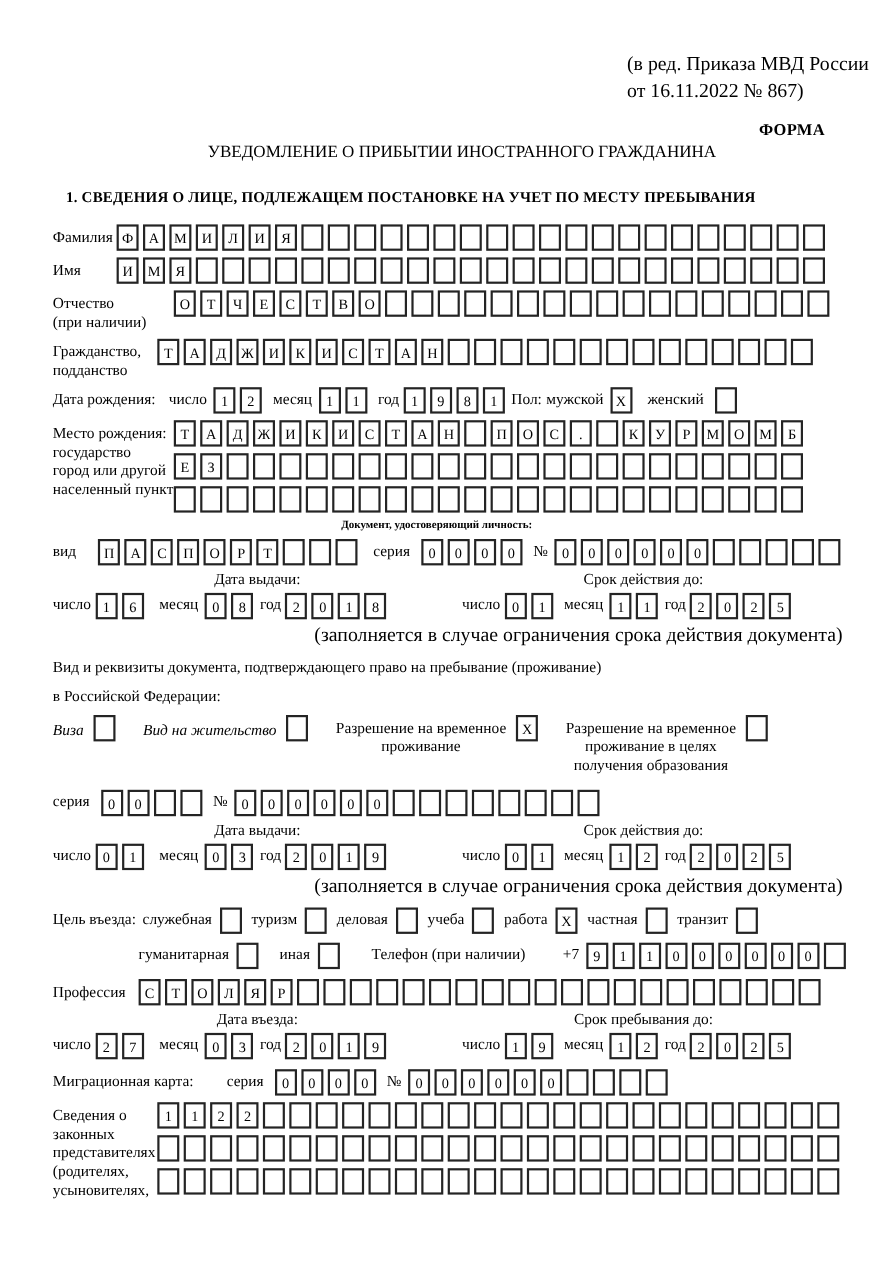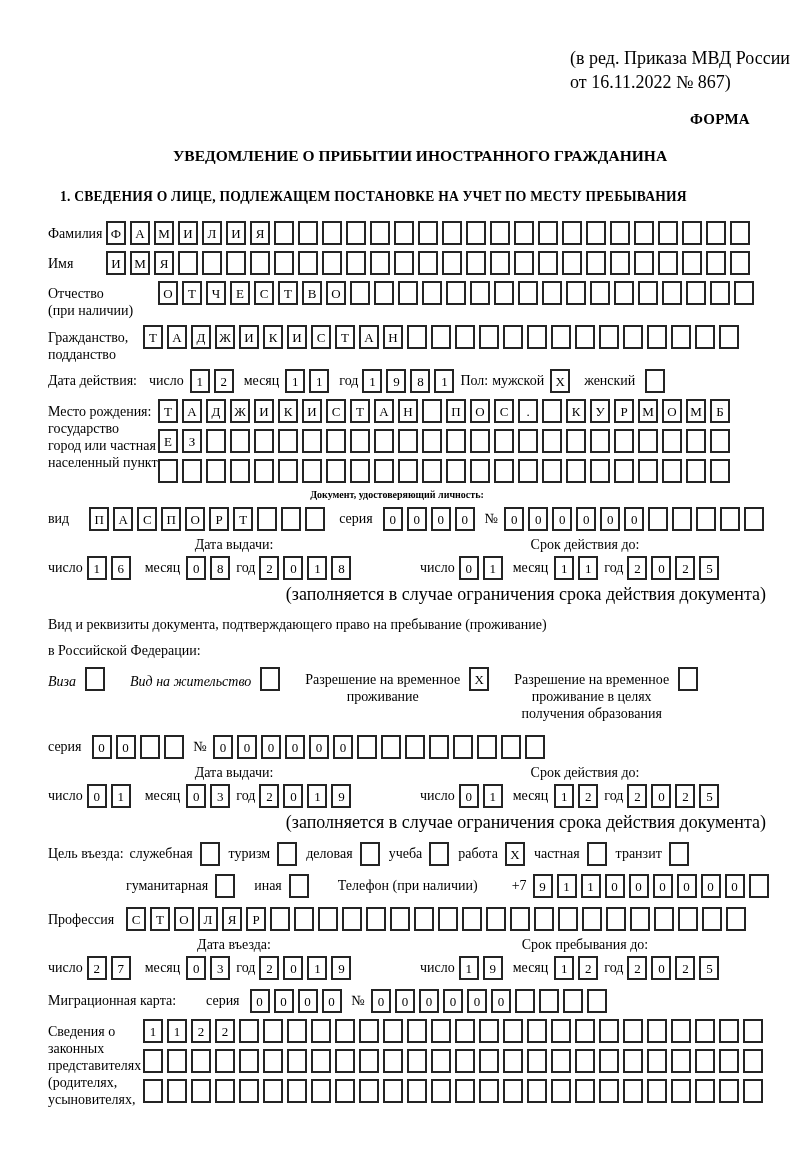--- a/index.html
+++ b/index.html
@@ -6,21 +6,21 @@
   html,body { margin:0; padding:0; background:#e8e8e8; }
   .page {
     width:800px; height:1163px; margin:0 auto; background:#ffffff;
     padding:40px 8px 10px 48px; overflow:hidden;
     font-family:"Liberation Serif", serif; color:#000; font-size:14px;
     position:relative;
   }
   .appendix { margin-left:522px; font-size:13.5px; line-height:1.4; }
   .appendix-amend { margin-left:522px; font-size:18px; line-height:1.35; margin-top:6px; }
   .form-label { font-weight:bold; font-size:15px; text-align:right; padding-right:42px; margin-top:16px; letter-spacing:.3px; }
-  .title { text-align:center; font-weight:bold; font-size:15.5px; line-height:1.45; margin-top:17px; }
+  .title { text-align:center; font-weight:normal; font-size:15.5px; line-height:1.45; }
   .title-underline { display:inline-block; width:54px; border-bottom:2.5px solid #333; height:.75em; margin-left:10px; }
   .section-heading { font-weight:bold; font-size:13.6px; margin:22px 0 16px 12px; letter-spacing:.2px; white-space:nowrap; }
 
   .cells { display:inline-flex; gap:4px; }
   .cell {
     width:20px; height:24px; min-width:20px; border:2px solid #242424;
     display:inline-flex; align-items:center; justify-content:center;
     font-size:13px; line-height:1; background:#fff;
   }
   .cellcol { display:flex; flex-direction:column; gap:6px; }
@@ -208,21 +208,21 @@
         <span class="cell"></span>
         <span class="cell"></span>
         <span class="cell"></span>
         <span class="cell"></span>
         <span class="cell"></span>
         <span class="cell"></span>
       </span>
   </div>
 
   <div class="inline-line">
-    <span class="mr12">Дата действия:</span>
+    <span class="mr12">Дата рождения:</span>
     <span class="mr6">число</span>
     <span class="cells">
         <span class="cell">1</span>
         <span class="cell">2</span>
       </span>
     <span class="sp10 mr6">месяц</span>
     <span class="cells">
         <span class="cell">1</span>
         <span class="cell">1</span>
       </span>
@@ -241,21 +241,21 @@
     <span class="sp14 mr10">женский</span>
     <span class="cells">
         <span class="cell"></span>
       </span>
   </div>
 
   <div class="frow">
     <span class="lbl lbl-birthplace">
       <div>Место рождения:</div>
       <div>государство</div>
-      <div>город или частная</div>
+      <div>город или другой</div>
       <div>населенный пункт</div>
     </span>
     <span class="cellcol">
       <span class="cells">
           <span class="cell">Т</span>
           <span class="cell">А</span>
           <span class="cell">Д</span>
           <span class="cell">Ж</span>
           <span class="cell">И</span>
           <span class="cell">К</span>

